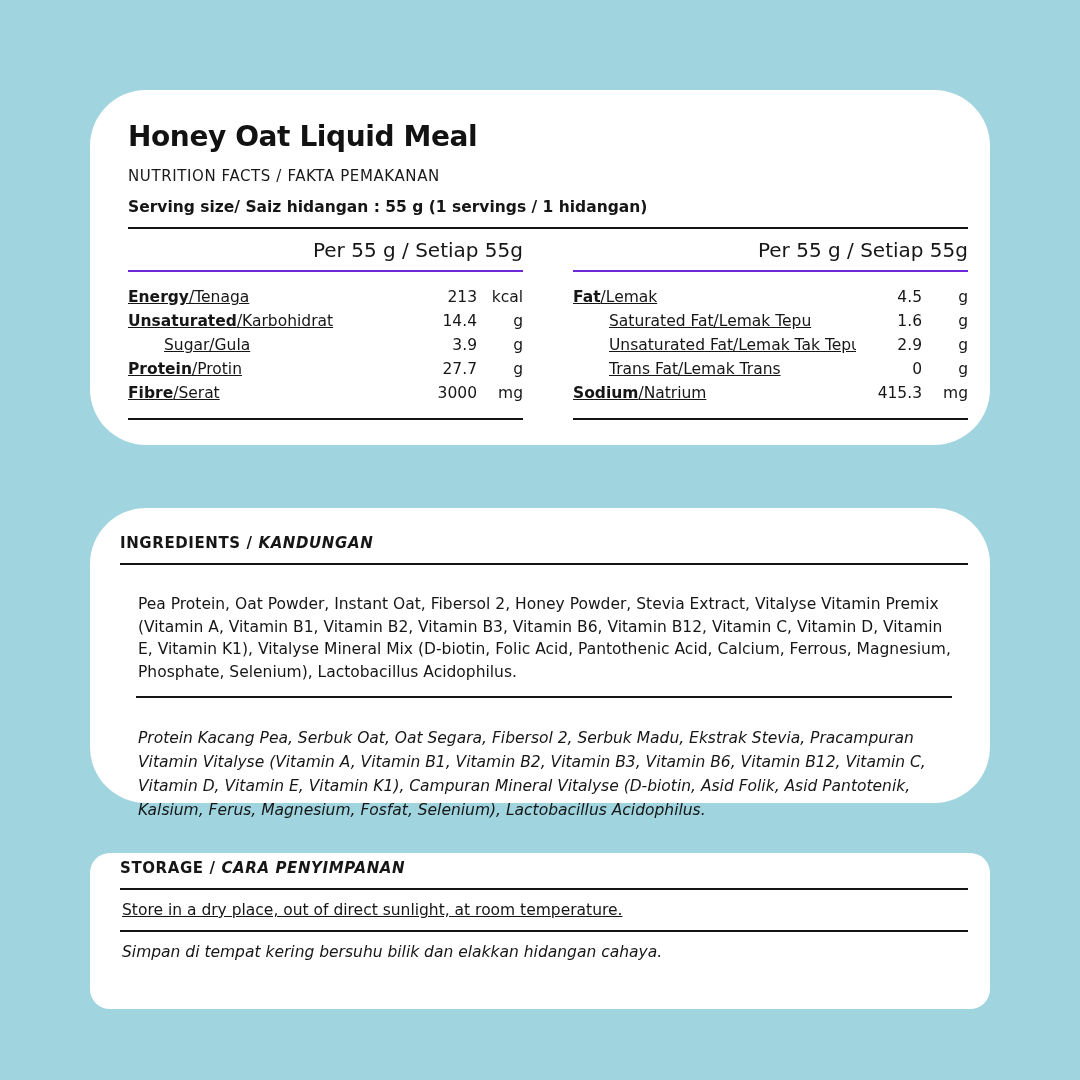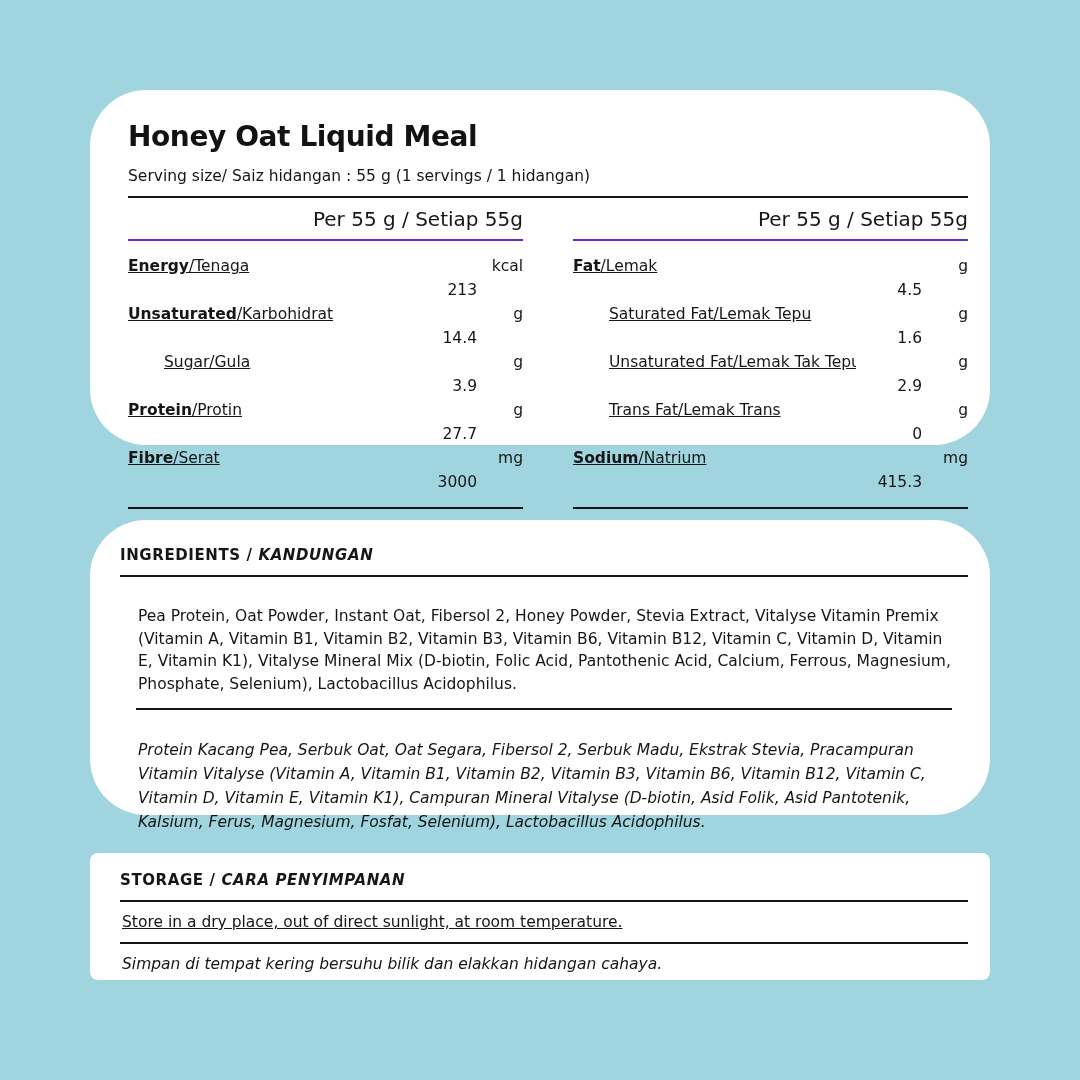--- a/index.html
+++ b/index.html
@@ -10,45 +10,45 @@
     color:#161616;
     position:relative;
     overflow:hidden;
   }
   .card{
     position:absolute;left:90px;width:900px;
     background:#ffffff;border-radius:56px;
     box-sizing:border-box;
   }
   #card-nutrition{top:90px;height:355px;padding:24px 22px 0 38px;}
-  #card-ingredients{top:520px;height:295px;padding:22px 22px 0 30px;}
-  #card-storage{top:853px;height:127px;padding:14px 22px 0 30px;border-radius:8px;}
+  #card-ingredients{top:508px;height:295px;padding:22px 22px 0 30px;}
+  #card-storage{top:853px;height:156px;padding:2px 22px 0 30px;border-radius:20px;}
 
   .product-title{
     font-size:28px;font-weight:bold;letter-spacing:-0.4px;
     margin:6px 0 14px 0;color:#121212;
   }
   .subheading{
     font-size:15px;letter-spacing:0.6px;margin:0 0 13px 0;color:#1a1a1a;
   }
-  .serving-line{font-size:15.5px;margin:0 0 11px 0;}
+  .serving-line{font-size:15.5px;margin:0 0 11px 0;font-weight:bold;}
   .rule{border-top:2px solid #141414;height:0;}
 
   .cols{display:flex;gap:50px;}
   .col{flex:1;min-width:0;}
   .col-header{
     text-align:right;font-size:20px;
     padding:9px 0 8px 0;border-bottom:2px solid #6d28d9;
   }
   .nrows{padding:13px 0 13px 0;border-bottom:2px solid #141414;}
   .nrow{display:flex;font-size:15.5px;line-height:24px;}
   .nlabel{flex:1;white-space:nowrap;overflow:hidden;text-decoration:underline;}
   .nlabel b{font-weight:bold;}
   .nrow.indent .nlabel{padding-left:36px;}
-  .nval{width:66px;text-align:right;margin-top:24px;}
+  .nval{width:66px;text-align:right;}
   .nunit{width:46px;text-align:right;}
 
   .section-heading{
     font-size:15px;letter-spacing:0.6px;
     padding:4px 0 11px 0;border-bottom:2px solid #141414;margin:0;
   }
   .section-heading .it{font-style:italic;}
   .para{
     font-size:15.5px;line-height:22.5px;margin:16px;
     padding:12px 0 13px 2px;
@@ -58,20 +58,21 @@
 
   .sline{font-size:15.5px;margin:0;padding:11px 0 11px 2px;}
   .sline.en{border-bottom:2px solid #141414;text-decoration:underline;}
   .sline.ms{font-style:italic;}
 </style>
 </head>
 <body>
 
 <section class="card" id="card-nutrition">
   <h1 class="product-title">Honey Oat Liquid Meal</h1>
+  <div class="subheading">NUTRITION FACTS / FAKTA PEMAKANAN</div>
   <div class="serving-line">Serving size/ Saiz hidangan : 55 g (1 servings / 1 hidangan)</div>
   <div class="rule"></div>
 
   <div class="cols">
 
     <div class="col">
       <div class="col-header">Per 55 g / Setiap 55g</div>
       <div class="nrows">
         <div class="nrow">
           <span class="nlabel"><b>Energy</b><span>/Tenaga</span></span>

